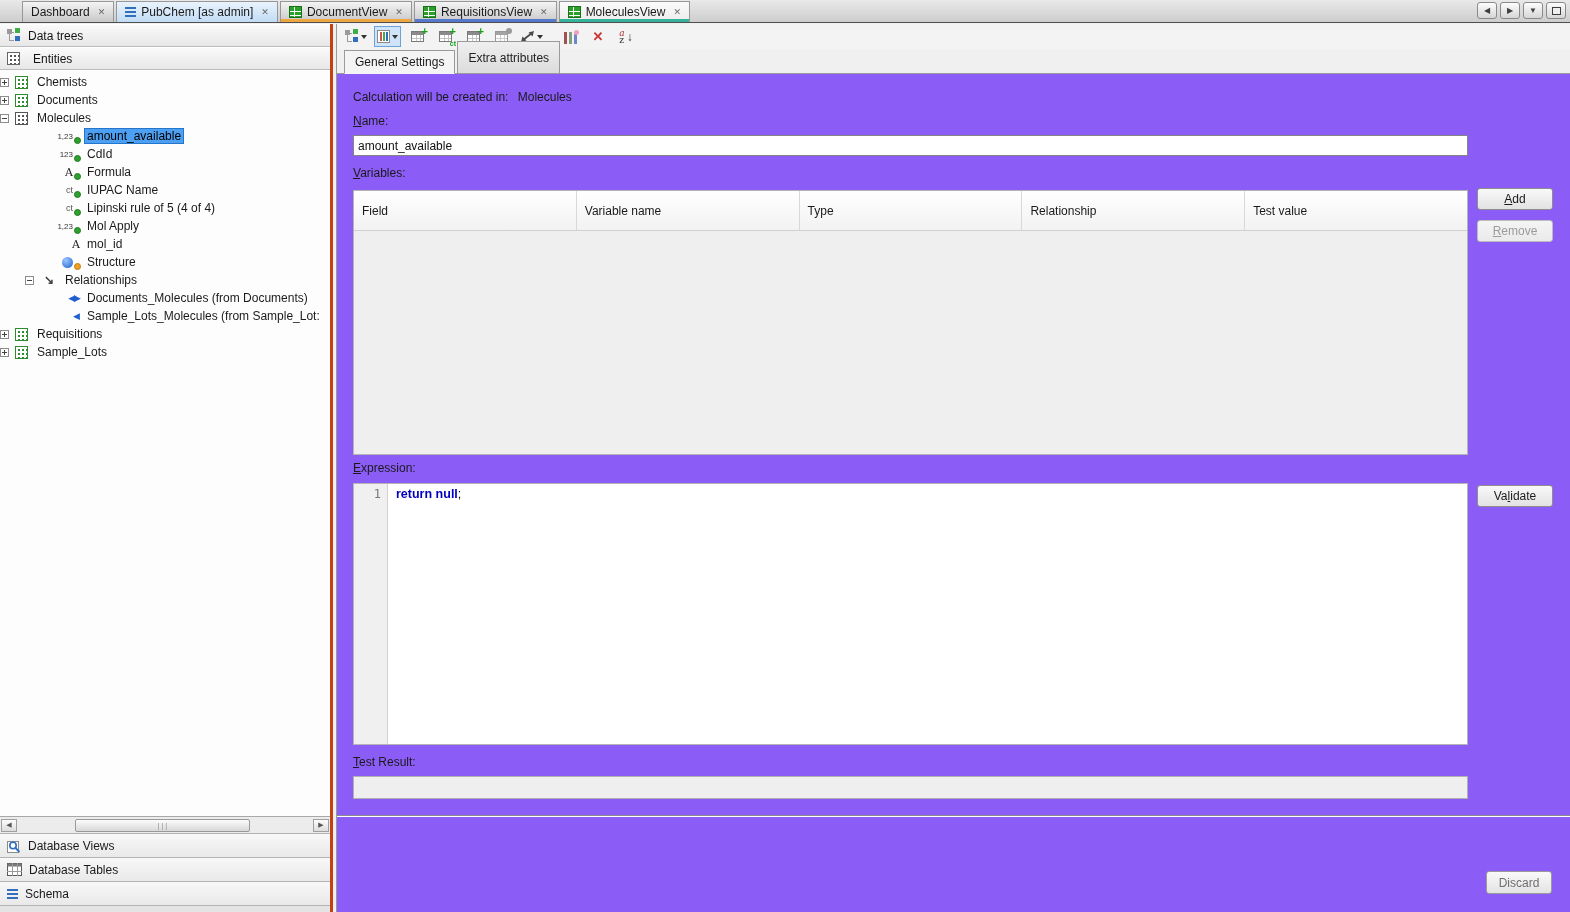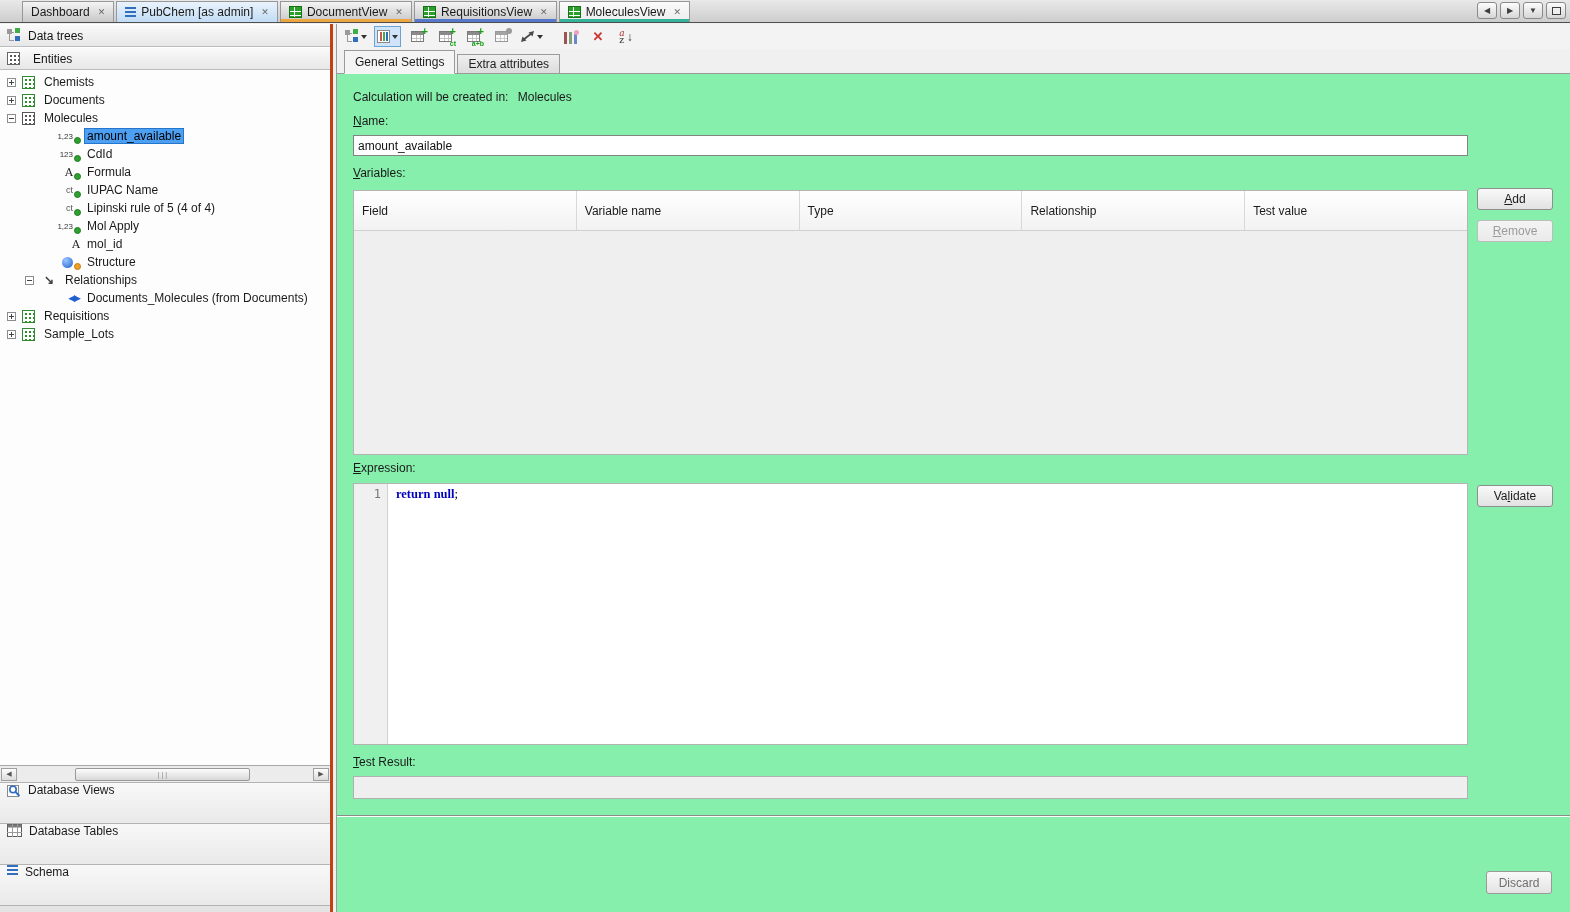--- a/index.html
+++ b/index.html
@@ -37,21 +37,21 @@
   
   #sidebar { position:absolute; top:24px; left:0; width:333px; bottom:0; background:#a21caf;
     border-right:3px solid #c2410c; display:flex; flex-direction:column; }
   .phead { height:23px; flex:none; background:linear-gradient(#fafafa,#e7e7e7);
     border-bottom:1px solid #bdbdbd; border-top:1px solid #fff;
     display:flex; align-items:center; gap:7px; padding:0 7px; color:#141414; }
   #tree { flex:1; overflow:hidden; background:#fdfdfd; padding-top:3px; }
   .trow { height:18px; display:flex; align-items:center; cursor:default; }
   .trow .lbl { padding:1px 3px; white-space:nowrap; }
   .trow.sel .lbl { background:#4d9ff2; border:1px solid #2376cc; padding:0 2px; color:#000; }
-  .d0 { padding-left:7px; } .d1 { padding-left:25px; } .d2 { padding-left:56px; }
+  .d0 { } .d1 { padding-left:25px; } .d2 { padding-left:56px; }
   .tg { width:9px; height:9px; border:1px solid #8c8c8c; background:#fff; position:relative; flex:none; margin-right:6px; }
   .tg::before { content:""; position:absolute; left:1px; right:1px; top:3px; height:1px; background:#444; }
   .tg.plus::after { content:""; position:absolute; top:1px; bottom:1px; left:3px; width:1px; background:#444; }
   .ent { width:13px; height:13px; flex:none; margin-right:6px; background:#fff;
     border:1px solid #2e8b2e; background-image:radial-gradient(#2e8b2e 1px, transparent 1.4px);
     background-size:4px 4px; background-position:1px 1px; }
   .ent.dark { border-color:#555; background-image:radial-gradient(#555 1px, transparent 1.4px); }
   .fico { width:24px; flex:none; margin-right:4px; display:flex; align-items:center; justify-content:flex-end;
     font-size:8px; color:#333; position:relative; }
   .icon-decimal::before { content:"1,23"; letter-spacing:0; }
@@ -70,22 +70,22 @@
   .icon-rel-both::before { content:"◀▶"; color:#1f5fd0; font-size:9px; letter-spacing:-1px; }
   .icon-rel-left::before { content:"◀"; color:#1f5fd0; font-size:9px; }
 
   .hscroll { height:17px; flex:none; border-top:1px solid #a8a8a8; background:#ececec; display:flex; align-items:center; padding:1px; }
   .sbarrow { width:16px; height:13px; flex:none; border:1px solid #a0a0a0; background:linear-gradient(#fdfdfd,#dcdcdc);
     display:flex; align-items:center; justify-content:center; font-size:7px; color:#555; }
   .sbtrack { flex:1; height:13px; position:relative; }
   .sbthumb { position:absolute; left:58px; width:175px; top:0; height:13px; border:1px solid #999; border-radius:2px;
     background:linear-gradient(#fcfcfc,#d8d8d8); display:flex; align-items:center; justify-content:center; }
   .sbthumb::before { content:"| | |"; font-size:7px; color:#8a8a8a; letter-spacing:0; }
-  .bpanel { height:41px; flex:none; background:linear-gradient(#f8f8f8,#e9e9e9); border-top:1px solid #b3b3b3;
-    display:flex; align-items:flex-start; gap:7px; padding:0 7px; }
+  .bpanel { height:24px; flex:none; background:linear-gradient(#f8f8f8,#e9e9e9); border-top:1px solid #b3b3b3;
+    display:flex; align-items:center; gap:7px; padding:0 7px; }
   .bfiller { flex:none; height:7px; border-top:1px solid #b3b3b3; background:#e4e4e4; }
 
   
   .ico-tree { width:14px; height:15px; position:relative; flex:none; }
   .ico-tree::before { content:""; position:absolute; left:0; top:1px; width:5px; height:5px; background:#9a9a9a; }
   .ico-tree::after { content:""; position:absolute; left:8px; top:0; width:5px; height:5px; background:#3fae49; box-shadow:0 8px 0 #2f6fbd; }
   .ico-tree i { position:absolute; left:2px; top:4px; width:1px; height:8px; background:#9a9a9a; }
   .ico-tree i::after { content:""; position:absolute; left:0; top:0; width:5px; height:1px; background:#9a9a9a; box-shadow:0 8px 0 #9a9a9a; }
 
   
@@ -115,42 +115,42 @@
   .xred { color:#c33; font-weight:bold; font-size:13px; line-height:13px; }
   .ico-az { display:flex; flex-direction:column; font-family:"DejaVu Serif",serif; font-size:9px; line-height:7px; }
   .az-a::before { content:"a"; color:#a33; font-style:italic; }
   .az-z::before { content:"z"; color:#333; }
   .darr::before { content:"↓"; font-size:12px; color:#333; }
 
   #mtabs { height:25px; flex:none; display:flex; align-items:flex-end; padding-left:7px; position:relative; }
   #mtabs::after { content:""; position:absolute; left:0; right:0; bottom:0; height:1px; background:#9a9a9a; }
   .mtab { padding:0 10px; display:flex; align-items:center; border:1px solid #9a9a9a; margin-right:2px; position:relative; cursor:default; }
   .mtab.active { height:24px; background:#f4f4f4; z-index:2; border-bottom:1px solid #f4f4f4; }
-  .mtab.inactive { height:20px; background:linear-gradient(#efefef,#dcdcdc); color:#222; z-index:1; }
-
-  #content { flex:1; position:relative; background:#86efac; }
+  .mtab.inactive { height:33px; background:linear-gradient(#efefef,#dcdcdc); color:#222; z-index:1; }
+
+  #content { flex:1; position:relative; background:#8b5cf6; }
   .flabel { position:absolute; left:16px; white-space:nowrap; }
   .textinput { position:absolute; left:16px; width:1115px; height:21px; border:1px solid #848484; background:#fff;
     font-family:"Liberation Sans",sans-serif; font-size:12px; padding:2px 4px; color:#111; }
   .textinput:disabled,.textinput.ro { background:#efefef; border-color:#b0b0b0; color:#444; }
 
   #vartable { position:absolute; left:16px; top:116px; width:1115px; height:265px; border:1px solid #b4b4b4; background:#efefef; }
   #varhead { display:flex; height:40px; background:linear-gradient(#ffffff,#f2f2f2); border-bottom:1px solid #d0d0d0; }
   .vcol { flex:1; display:flex; align-items:center; padding-left:8px; border-right:1px solid #d8d8d8; color:#1a1a1a; }
   .vcol:last-child { border-right:none; }
 
   .btn { position:absolute; left:1140px; width:76px; height:22px; border:1px solid #8e8e8e; border-radius:3px;
     background:linear-gradient(#f9f9f9,#e2e2e2); display:flex; align-items:center; justify-content:center;
     font-size:12px; color:#1a1a1a; cursor:default; }
   .btn.disabled { color:#9b9b9b; border-color:#bdbdbd; background:linear-gradient(#f4f4f4,#eaeaea); }
 
   #editor { position:absolute; left:16px; top:409px; width:1115px; height:262px; border:1px solid #b4b4b4; background:#fff; display:flex; }
   #gutter { width:34px; flex:none; background:#f0f0f0; border-right:1px solid #d0d0d0;
     font-family:"DejaVu Sans Mono",monospace; font-size:12px; color:#777; text-align:right; padding:3px 6px 0 0; }
-  #codearea { flex:1; font-family:Liberation Serif, serif; font-size:12.5px; padding:3px 0 0 8px; }
+  #codearea { flex:1; font-family:Liberation Sans, sans-serif; font-size:12.5px; padding:3px 0 0 8px; }
   #codearea .kw { color:#0000c0; font-weight:bold; }
   #codearea .pl { color:#000; }
 
   #sep { position:absolute; left:0; right:0; top:741px; height:2px; background:#8c8c8c; border-bottom:1px solid #fff; }
   .bbtn { position:absolute; height:23px; border:1px solid #9a9a9a; border-radius:3px;
     background:linear-gradient(#f9f9f9,#e3e3e3); display:flex; align-items:center; justify-content:center; color:#8f8f8f; }
   #applybtn { left:1078px; top:845px; width:58px; }
   #discardbtn { left:1149px; top:797px; width:66px; color:#6f6f6f; }
 
   u { text-decoration:underline; }
@@ -261,20 +261,24 @@
       <span class="lbl">Structure</span>
     </div>
     <div class="trow d1">
       <span class="tg"></span>
       <span class="fico icon-relArrow" style="width:18px;justify-content:center"></span>
       <span class="lbl">Relationships</span>
     </div>
     <div class="trow d2">
       <span class="fico icon-rel-both"></span>
       <span class="lbl">Documents_Molecules (from Documents)</span>
+    </div>
+    <div class="trow d2">
+      <span class="fico icon-rel-left"></span>
+      <span class="lbl">Sample_Lots_Molecules (from Sample_Lot:</span>
     </div>
     <div class="trow d0">
       <span class="tg plus"></span>
       <span class="ent"></span>
       <span class="lbl">Requisitions</span>
     </div>
     <div class="trow d0">
       <span class="tg plus"></span>
       <span class="ent"></span>
       <span class="lbl">Sample_Lots</span>

